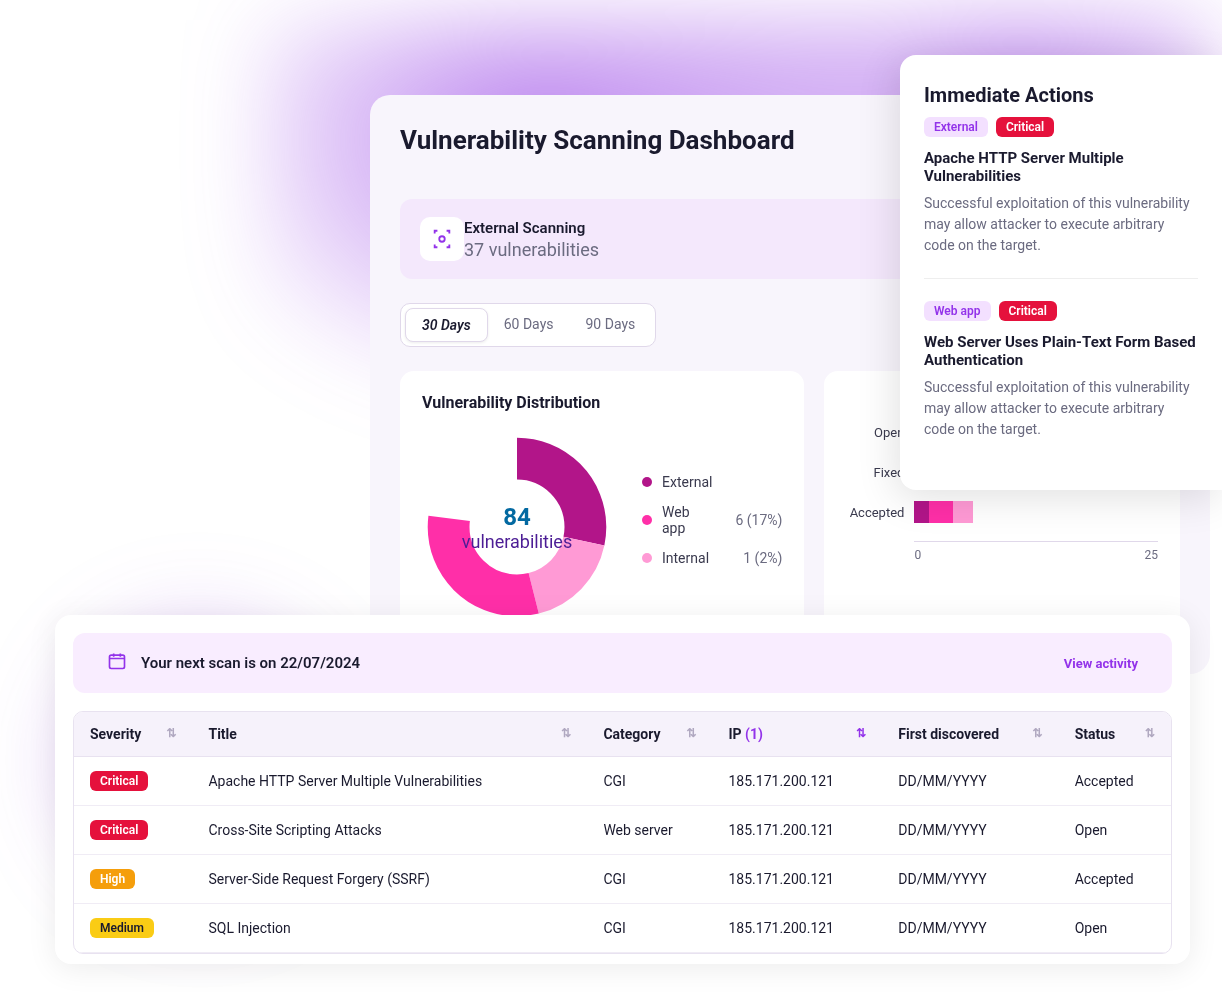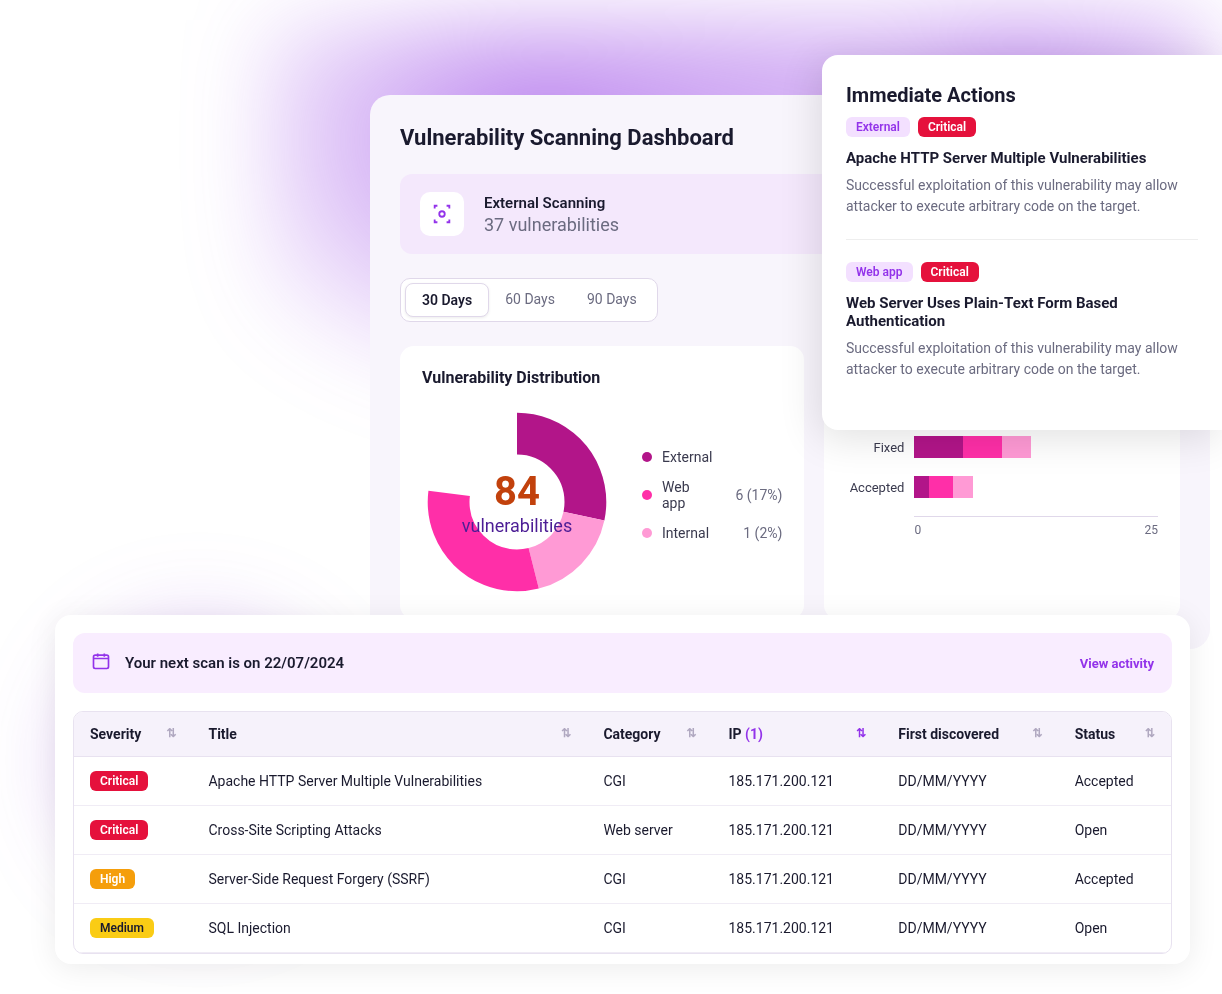--- a/index.html
+++ b/index.html
@@ -36,38 +36,38 @@
   position: absolute;
   top: 95px;
   left: 370px;
   width: 840px;
   background: #f8f5fc;
   border-radius: 20px;
   padding: 30px;
   z-index: 1;
 }
 .main-title {
-  font-size: 22px;
+  font-size: 26px;
   font-weight: 700;
   color: #1a1a2e;
-  margin-bottom: 24px;
+  margin-bottom: 44px;
 }
 .scan-cards {
   display: flex;
   gap: 20px;
   margin-bottom: 24px;
 }
 .scan-card {
   flex: 1;
   background: #f4e8fc;
   border-radius: 12px;
   padding: 18px 20px;
   display: flex;
   align-items: center;
-  gap: 20px;
+  gap: 0;
 }
 .scan-icon-box {
   width: 44px;
   height: 44px;
   background: #fff;
   border-radius: 10px;
   display: flex;
   align-items: center;
   justify-content: center;
 }
@@ -90,20 +90,21 @@
   color: #6b6b80;
   border-radius: 8px;
   cursor: pointer;
 }
 .range-tab.active {
   background: #fff;
   color: #1a1a2e;
   font-weight: 600;
   box-shadow: 0 1px 3px rgba(0,0,0,0.08);
   border: 1px solid #e0d8ea;
+  font-style: italic;
 }
 .chart-row {
   display: flex;
   gap: 20px;
 }
 .chart-card {
   background: #fff;
   border-radius: 14px;
   padding: 22px;
   flex: 1;
@@ -123,21 +124,21 @@
   position: relative;
   width: 190px;
   height: 190px;
 }
 .donut-center {
   position: absolute;
   top: 50%; left: 50%;
   transform: translate(-50%,-50%);
   text-align: center;
 }
-.donut-num { font-size: 40px; font-weight: 700; color: #c2410c; }
+.donut-num { font-size: 24px; font-weight: 700; color: #0369a1; }
 .donut-label { font-size: 18px; color: #4c1d95; }
 .legend { font-size: 14px; }
 .legend-row { display: flex; align-items: center; margin-bottom: 14px; gap: 10px; }
 .dot { width: 10px; height: 10px; border-radius: 50%; }
 .legend-label { flex: 1; color: #3a3a4e; }
 .legend-val { color: #6b6b80; min-width: 60px; text-align: right; }
 .bar-chart-card {
   width: 290px;
 }
 .bar-row { display: flex; align-items: center; margin-bottom: 18px; gap: 10px; }
@@ -145,21 +146,21 @@
 .bar-track { flex: 1; height: 22px; display: flex; }
 .bar-seg { height: 100%; }
 .bar-axis { display: flex; margin-left: 68px; font-size: 12px; color: #6b6b80; border-top: 1px solid #e0d8ea; padding-top: 6px; }
 .bar-tick { flex: 1; }
 
 
 .popup {
   position: absolute;
   top: 55px;
   right: 0;
-  width: 400px;
+  width: 322px;
   background: #fff;
   border-radius: 16px 0 0 16px;
   padding: 28px 24px;
   box-shadow: -4px 8px 40px rgba(0,0,0,0.12);
   z-index: 5;
 }
 .popup-title { font-size: 20px; font-weight: 700; color: #1a1a2e; margin-bottom: 10px; }
 .popup-sub { color: #6b6b80; font-size: 15px; margin-bottom: 28px; }
 .action-item { padding-bottom: 22px; margin-bottom: 22px; border-bottom: 1px solid #eee; }
 .action-item:last-child { border-bottom: none; margin-bottom: 0; }
@@ -181,21 +182,21 @@
   border-radius: 16px;
   box-shadow: 0 4px 30px rgba(0,0,0,0.08);
   z-index: 3;
   padding-bottom: 10px;
 }
 .next-scan-bar {
   background: #f9edff;
   border-radius: 12px;
   display: flex;
   align-items: center;
-  padding: 18px 18px;
+  padding: 18px 34px;
   margin: 18px;
 }
 .cal-icon { margin-right: 14px; }
 .next-scan-text { flex: 1; font-weight: 600; color: #1a1a2e; font-size: 15px; }
 .view-activity { color: #9333ea; font-weight: 700; font-size: 13px; cursor: pointer; }
 .tbl {
   margin: 0 18px;
   border: 1px solid #e8e2f0;
   border-radius: 10px;
   overflow: hidden;

